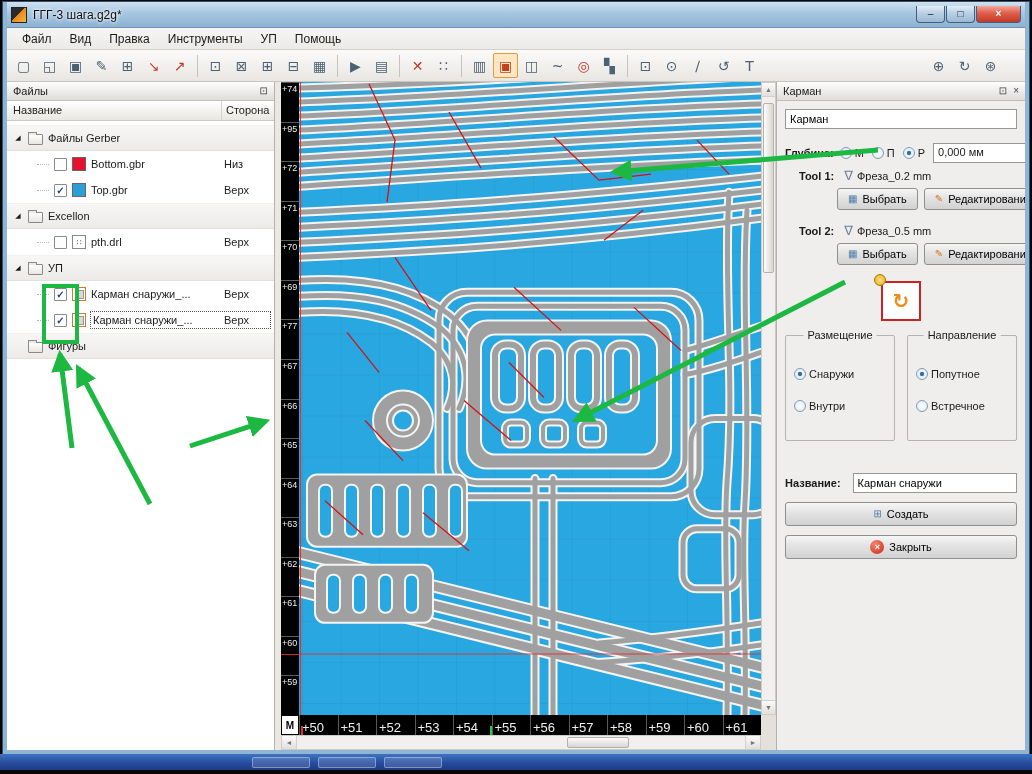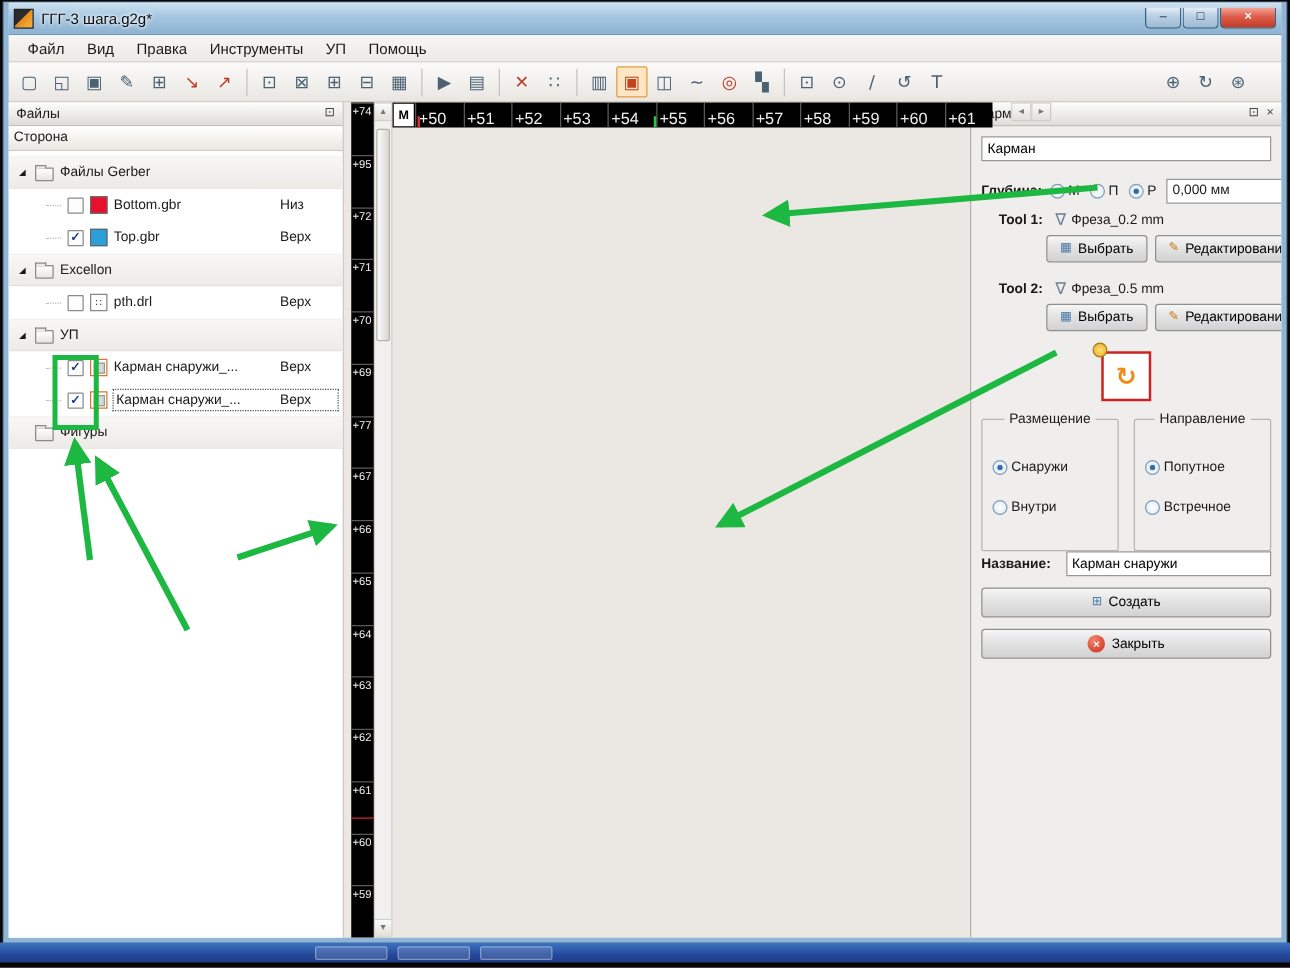--- a/index.html
+++ b/index.html
@@ -57,21 +57,21 @@
   .ficon.drl{background:#fff;border-color:#888;display:flex;align-items:center;justify-content:center;font-size:8px;color:#333}
   .ficon.op{background:#fff;border-color:#cf7a30;display:flex;align-items:center;justify-content:center}
   .ficon.op::before{content:'';width:7px;height:7px;border:1px solid #999;background:#d8d8d8}
   .fold-ico{width:15px;height:11px;flex:none;background:linear-gradient(#fefefe,#e8e6e0);border:1px solid #8a8a8a;border-radius:1px;position:relative;margin-top:2px}
   .fold-ico::before{content:'';position:absolute;top:-3px;left:-1px;width:7px;height:2px;background:#ece9e3;border:1px solid #8a8a8a;border-bottom:none}
   .tlabel{flex:1;white-space:nowrap;overflow:hidden}
   .tside{width:46px;flex:none}
   .selwrap{flex:1;display:flex;align-items:center;outline:1px dotted #555;padding:2px 0 2px 2px}
 
   
-  .center{width:501px;flex:none;display:flex;flex-direction:row;background:#ebe8e3;padding-left:6px;min-height:0}
+  .center{width:501px;flex:none;display:flex;flex-direction:column;background:#ebe8e3;padding-left:6px;min-height:0}
   .canvas-row{flex:1;display:flex;min-height:0}
   .vruler{width:18px;flex:none;background:#000;color:#eee;display:flex;flex-direction:column;font-size:9px;position:relative}
   .vlab{flex:1;border-top:1px solid #5a5a5a;padding:1px 0 0 1px;overflow:hidden}
   .vred{position:absolute;left:0;width:100%;height:1px;background:#d22;top:572px}
   .canvas{flex:1;position:relative;background:#29a7e0;overflow:hidden}
   .canvas svg{display:block;width:100%;height:100%}
   .vscroll{width:15px;flex:none;background:#f1f0ee;border:1px solid #cfccc7;display:flex;flex-direction:column;align-items:center;font-size:7px;color:#777}
   .sarr{height:14px;width:100%;display:flex;align-items:center;justify-content:center;background:linear-gradient(#fafafa,#e2e0dc);border-bottom:1px solid #d4d1cc}
   .sarr.b{margin-top:auto;border-top:1px solid #d4d1cc;border-bottom:none}
   .vthumb{width:11px;height:170px;margin-top:6px;background:linear-gradient(90deg,#fdfdfd,#d8d5d0);border:1px solid #b4b0aa;border-radius:2px}
@@ -111,21 +111,21 @@
   .btn .bic{font-size:10px;color:#4e7da8;line-height:1}
   .btn .bic.or{color:#d07818}
   .btn-edit{min-width:152px;justify-content:flex-start}
   .dir-icon{width:40px;height:40px;margin:16px auto 12px;border:2px solid #cc2222;background:#fff;position:relative;display:flex;align-items:center;justify-content:center}
   .dir-icon .glyph{font-size:20px;font-weight:bold;color:#ef8c17;font-family:"DejaVu Sans",sans-serif}
   .dir-icon::before{content:'';position:absolute;left:-9px;top:-9px;width:10px;height:10px;border-radius:50%;background:radial-gradient(#ffe27a,#e8a61c);border:1px solid #a87b12}
   .gb-row{display:flex;gap:12px;margin-top:14px}
   .gb{flex:1;border:1px solid #b7b3ae;border-radius:2px;position:relative;padding:12px 8px 8px}
   .gt{position:absolute;top:-7px;left:50%;transform:translateX(-50%);background:#f0eeec;padding:0 4px;white-space:nowrap}
   .gb .ropt{display:flex;margin:20px 0}
-  .nrow{display:flex;align-items:center;margin-top:0}
+  .nrow{display:flex;align-items:center;margin-top:32px}
   .nrow .txt-input{flex:1;margin-left:6px}
   .wide-btn{width:100%;justify-content:center;margin-top:9px;height:24px;display:flex}
   .close-dot{width:14px;height:14px;border-radius:50%;background:radial-gradient(circle at 35% 30%,#f3846f,#cc2913);color:#fff;font-size:9px;font-weight:bold;display:flex;align-items:center;justify-content:center;line-height:1}
 
   
   .taskbar{position:absolute;left:0;top:754px;width:1032px;height:16px;background:linear-gradient(#3e74c0,#254a9b 60%,#1d3c85);display:flex;align-items:center;gap:8px;padding-left:252px}
   .task-item{width:58px;height:11px;background:rgba(255,255,255,.14);border:1px solid rgba(255,255,255,.35);border-radius:2px}
   #overlay{position:absolute;left:0;top:0;width:1032px;height:774px;pointer-events:none;z-index:50}
 </style>
 </head>
@@ -207,20 +207,21 @@
     </div>
 
     <div class="content">
 
       <div class="left-panel">
         <div class="panel-head">
           <span class="ph-title">Файлы</span>
           <span class="ph-ico">⊡</span>
         </div>
         <div class="cols">
+          <span class="col1">Название</span>
           <span class="col2">Сторона</span>
         </div>
         <div class="tree">
 
           <div class="trow folder">
             <span class="exp">◢</span>
             <span class="fold-ico"></span>
             <span class="tlabel">Файлы Gerber</span>
           </div>
 

